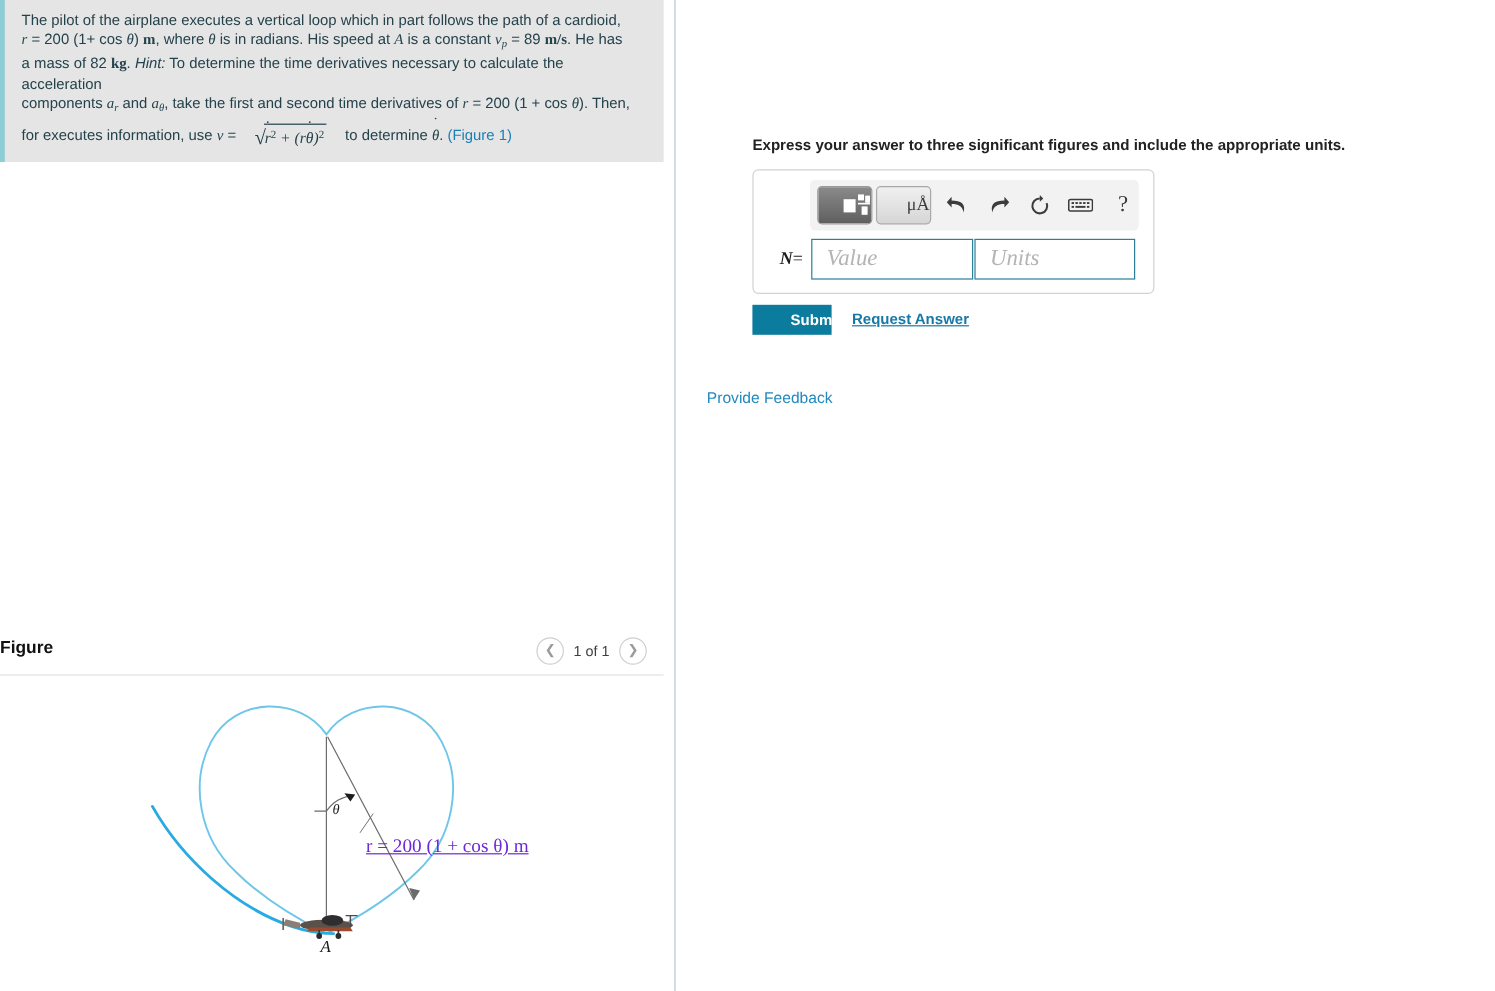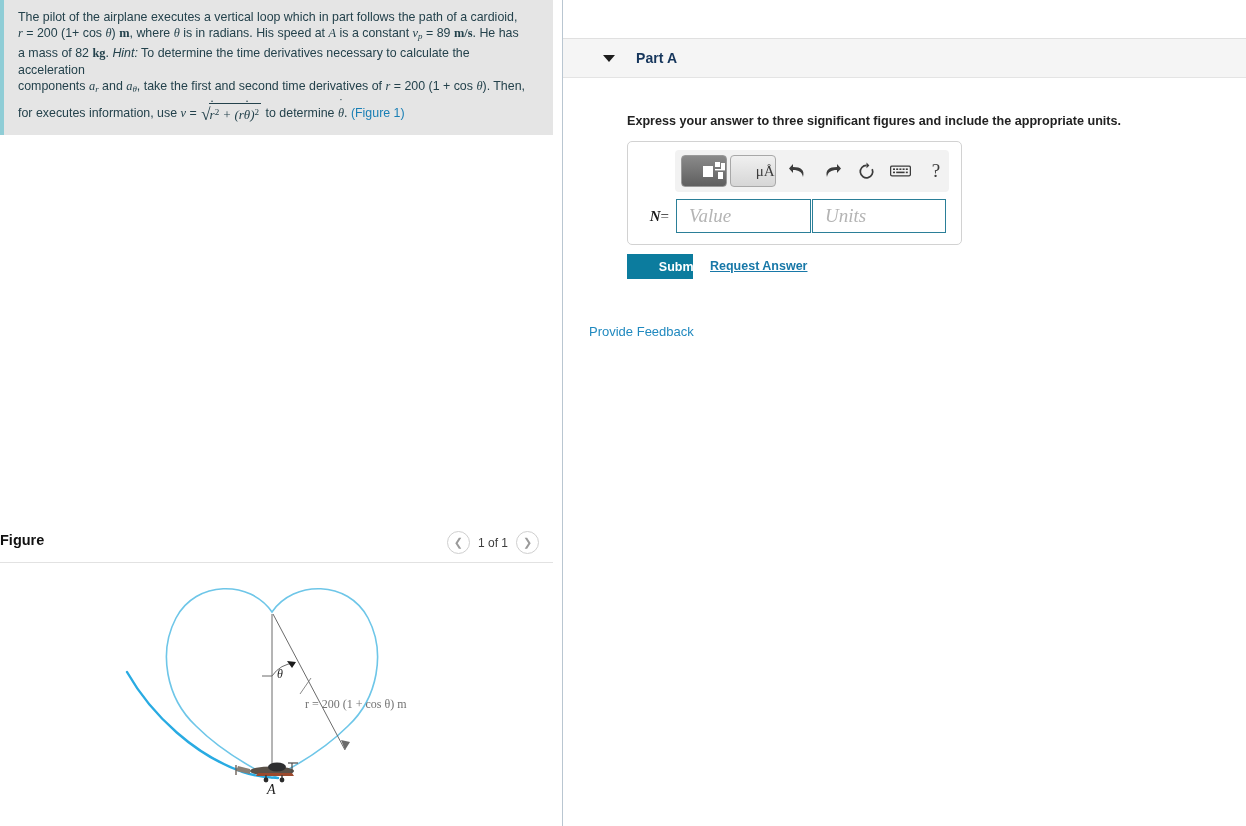--- a/index.html
+++ b/index.html
@@ -33,21 +33,21 @@
     color: #24424c;
   }
   .problem-text .ln { display: block; }
   .mi { font-family: "Liberation Serif", serif; font-style: italic; }
   .mbf { font-family: "Liberation Serif", serif; font-weight: bold; font-style: normal; }
   .sub { font-size: 0.72em; vertical-align: -0.28em; font-family: "Liberation Serif", serif; font-style: italic;}
   .figlink { color: #1a7fb5; text-align: right; }
   .hint { font-style: italic; }
 
   
-  .radical { display: inline-block; position: relative; vertical-align: -0.30em; margin: 0 1px; }
+  .radical { display: inline-block; position: relative; vertical-align: -0.30em; margin: 0 12px; }
   .radical .rsign { font-family: "Liberation Serif", serif; font-size: 17px; line-height: 1; }
   .radical .rbody {
     display: inline-block;
     border-top: 1px solid #24424c;
     padding: 0 2px 0 1px;
     margin-left: -2px;
     font-family: "Liberation Serif", serif;
     font-style: italic;
     font-size: 13px;
     position: relative; top: -1px;
@@ -265,31 +265,27 @@
         <path d="M 258,207 L 292,207 L 294,210 L 256,210 Z" fill="#9c4a2e"></path>
         <line x1="266" y1="209" x2="266" y2="213" stroke="#3a3a3a" stroke-width="1.4"></line>
         <line x1="282" y1="209" x2="282" y2="213" stroke="#3a3a3a" stroke-width="1.4"></line>
         <circle cx="266" cy="214" r="2.4" fill="#2b2b2b"></circle>
         <circle cx="282" cy="214" r="2.4" fill="#2b2b2b"></circle>
         <line x1="292" y1="197" x2="292" y2="207" stroke="#4a4a4a" stroke-width="1.2"></line>
         <line x1="288" y1="197" x2="298" y2="197" stroke="#4a4a4a" stroke-width="1.2"></line>
         <line x1="236" y1="199" x2="236" y2="209" stroke="#6e6259" stroke-width="1.4"></line>
       </g>
     </svg>
-    <div style="position:absolute; left:305px; top:131px; font-family:'Liberation Serif',serif; font-size:12px; color:#737373;">r = 200 (1 + cos θ) m</div>
+    <div style="position:absolute; left:305px; top:131px; font-family:'Liberation Serif',serif; font-size:16px; color:#6d28d9;text-decoration:underline;">r = 200 (1 + cos θ) m</div>
     <div style="position:absolute; left:277px; top:101px; font-family:'Liberation Serif',serif; font-style:italic; font-size:12px; color:#1b1b1b;">θ</div>
     <div style="position:absolute; left:267px; top:216px; font-family:'Liberation Serif',serif; font-style:italic; font-size:14px; color:#1b1b1b;">A</div>
   </div>
 
   <div class="pane-divider"></div>
 
-  <div class="part-header">
-    <div class="caret"></div>
-    <div class="part-label">Part A</div>
-  </div>
 
 
   <div class="express-text">Express your answer to three significant figures and include the appropriate units.</div>
 
   <div class="answer-box">
     <div class="tool-strip">
 
       <div class="tool-btn">
         <svg width="24" height="20" viewBox="0 0 24 20">
           <rect x="1" y="5" width="10" height="11" fill="#ffffff"></rect>

